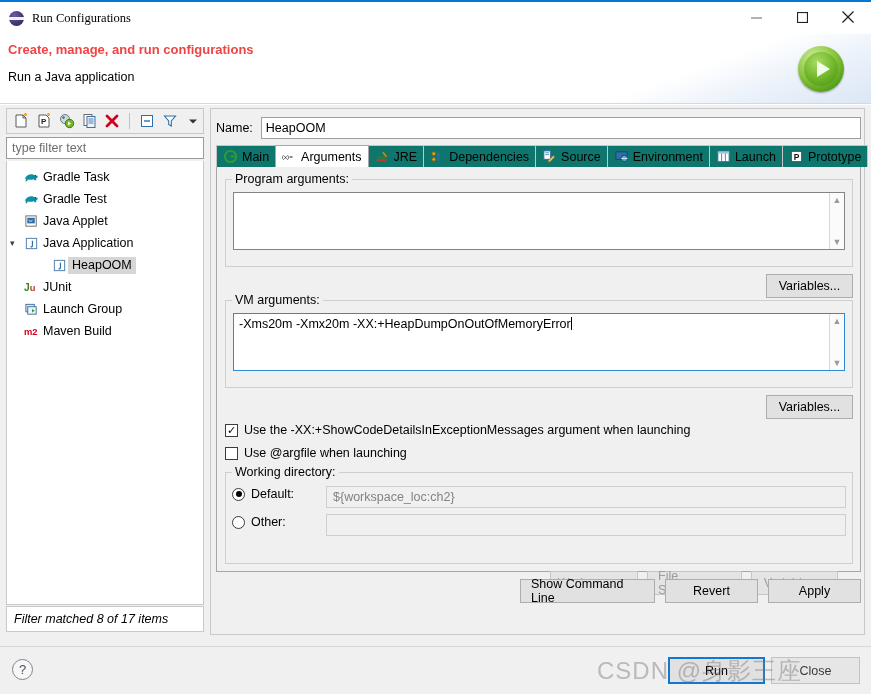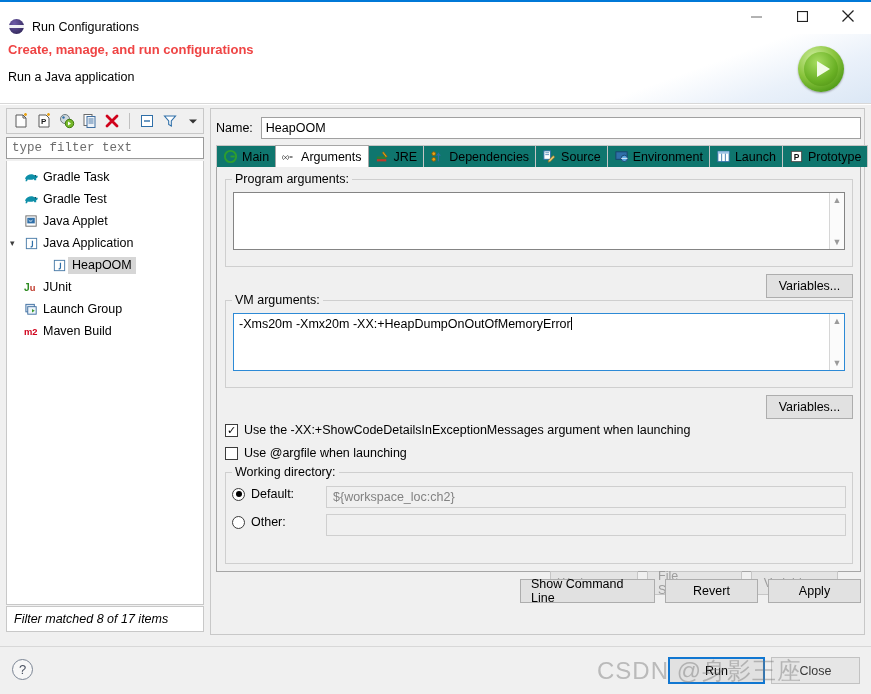--- a/index.html
+++ b/index.html
@@ -12,21 +12,21 @@
     background: #ffffff;
     overflow: hidden;
     position: relative;
   }
 
   
   #titlebar {
     position:absolute; left:0; top:0; width:871px; height:34px;
     background:#ffffff;
     border-top:2px solid #0078d7;
-    display:flex; align-items:flex-end;
+    display:flex; align-items:center;font-family:Liberation Serif, serif;
   }
   #title-left { display:flex; align-items:center; gap:8px; padding-left:9px; }
   .ecl-icon {
     width:15px; height:15px; border-radius:50%;
     background: radial-gradient(circle at 35% 30%, #6d5aa8 0%, #3b2f66 70%, #2a2250 100%);
     position:relative; display:inline-block;
   }
   .ecl-icon:after{
     content:""; position:absolute; left:0; top:6px; width:15px; height:3px;
     background:#f0f0f5;
@@ -87,21 +87,21 @@
     position:absolute; left:0; top:0; width:198px; height:26px;
     background:#f0f0f0; border:1px solid #c8c8c8;
     display:flex; align-items:center; padding-left:4px; gap:3px;
   }
   .tb-btn{ width:20px; height:20px; display:flex; align-items:center; justify-content:center; }
   .tb-sep{ width:1px; height:16px; background:#c0c0c0; margin:0 4px; }
 
   #filter-input{
     position:absolute; left:0; top:29px; width:198px; height:22px;
     border:1px solid #9a9a9a; background:#fff;
-    font-family:Liberation Mono, monospace; font-size:12.5px;
+    font-family:Liberation Sans, sans-serif; font-size:12.5px;
     padding:0 5px; color:#6d6d6d;
   }
   #filter-input::placeholder{ color:#6d6d6d; opacity:1; }
 
   #tree{
     position:absolute; left:0; top:53px; width:198px; height:444px;
     background:#fff; border:1px solid #c8c8c8; border-top:none;
     overflow:hidden; padding-top:5px;
   }
   .tree-row{

